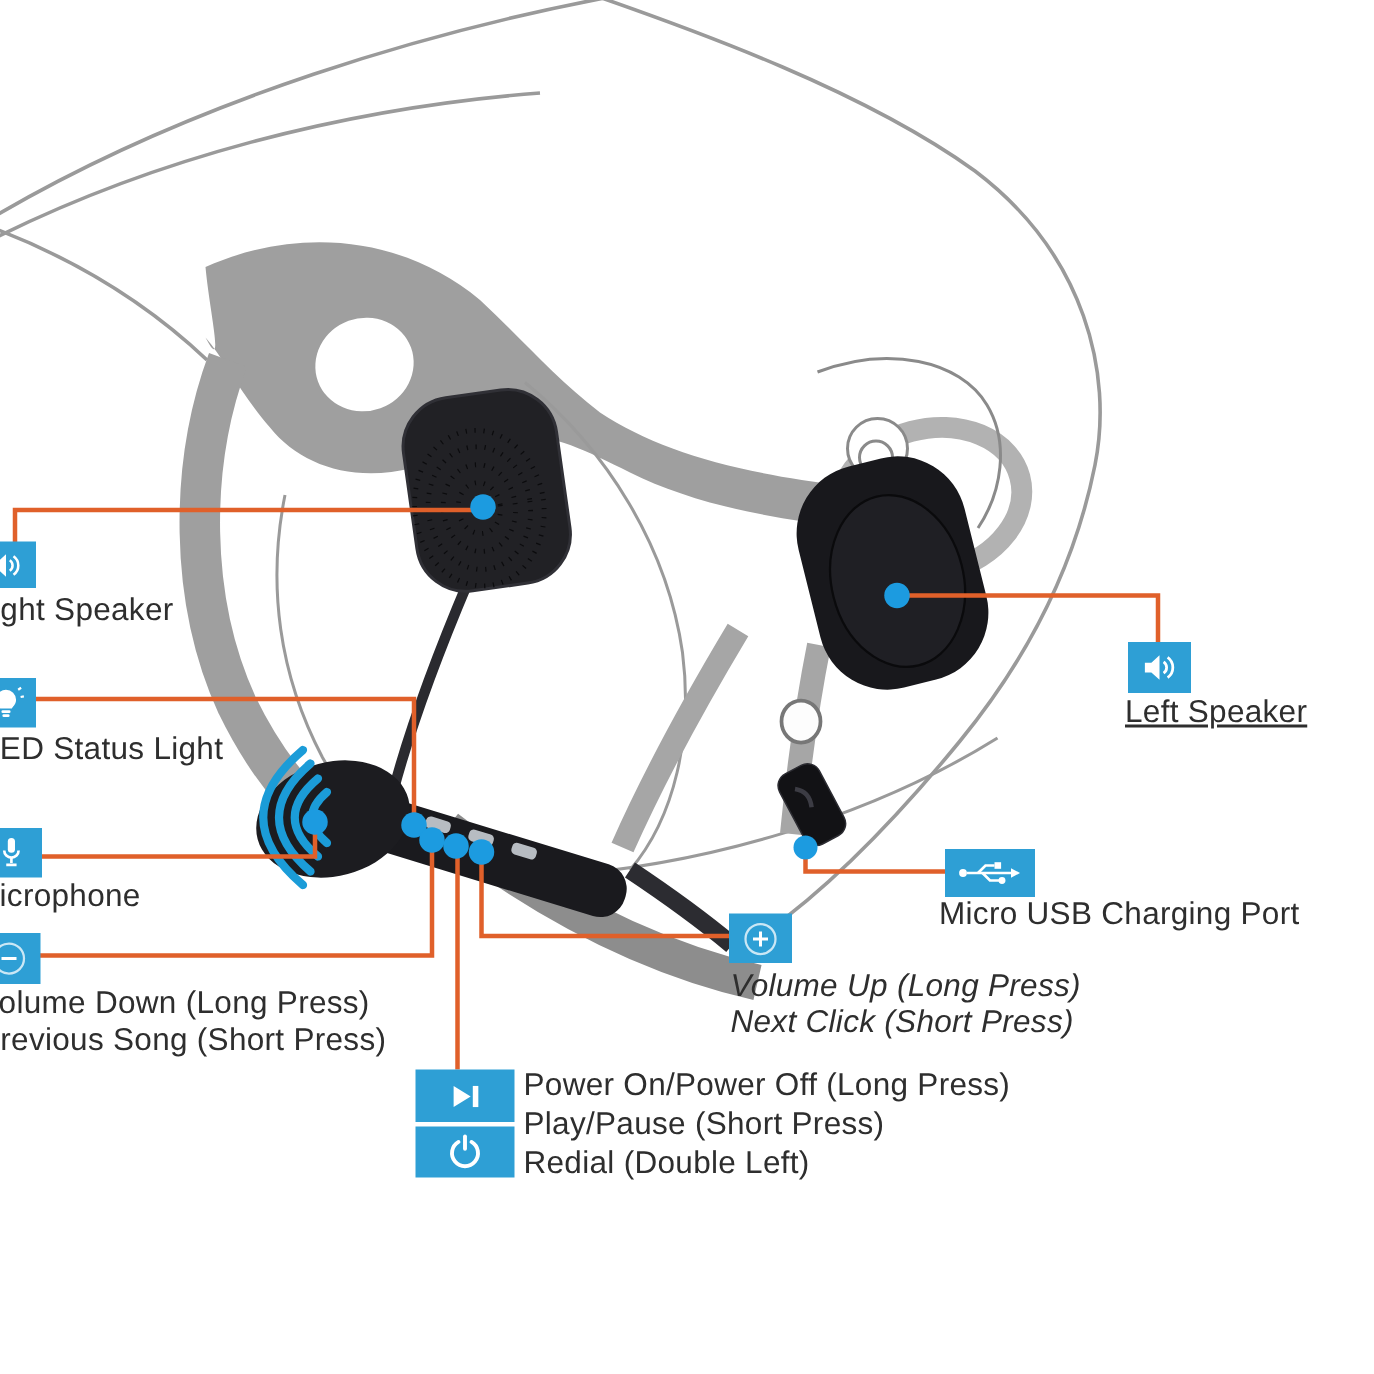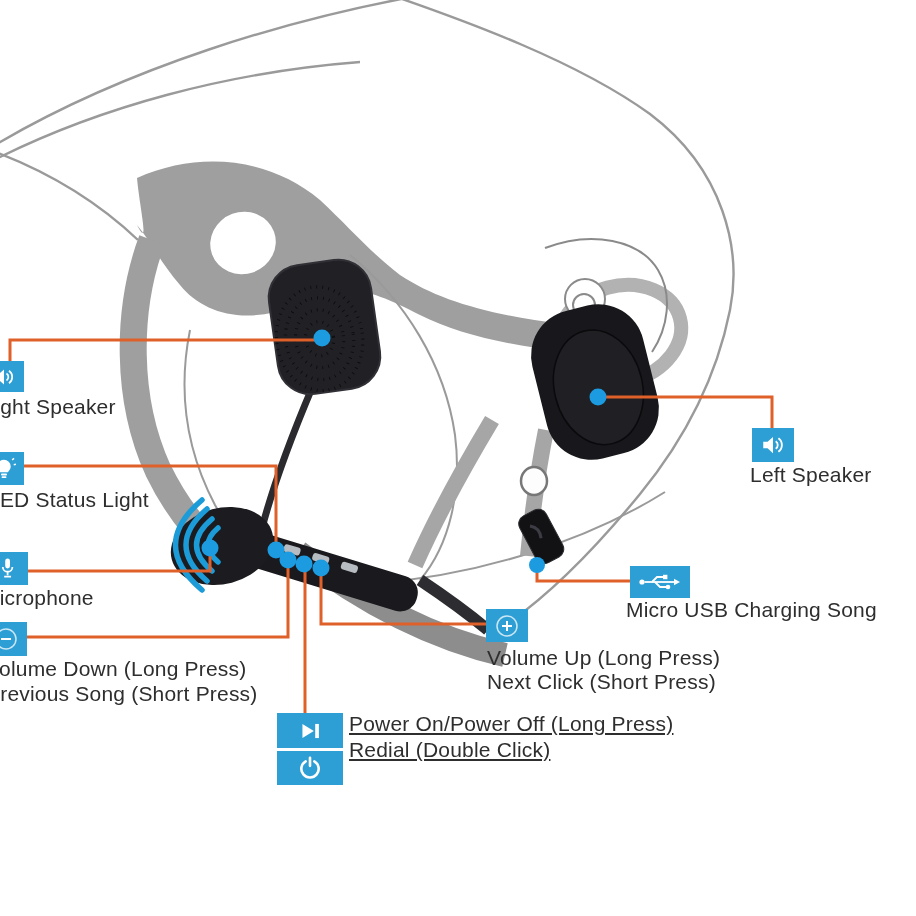--- a/index.html
+++ b/index.html
@@ -11,21 +11,21 @@
   #art{position:absolute;left:0;top:0;z-index:1;}
   .ibox{
     position:absolute;z-index:3;background:#2E9FD5;
     display:flex;align-items:center;justify-content:center;
   }
   .lbl{
     position:absolute;z-index:3;color:#2e2e2e;font-size:21px;
     white-space:nowrap;letter-spacing:.2px;line-height:25px;
   }
   .lbl div{white-space:nowrap;}
-  .powerlines{line-height:26px;text-decoration:underline;}
+  .powerlines{line-height:26px;}
   svg{display:block;}
 </style>
 </head>
 <body>
 
 <svg id="art" width="916" height="916" viewBox="0 0 916 916">
 
   <g stroke="#9a9a9a" stroke-width="2.4" fill="none">
     <path d="M -10 148 C 120 70, 290 16, 452 -10"></path>
     <path d="M 376 -10 C 470 22, 578 62, 650 114 C 724 170 742 250 730 310 C 714 390 676 450 640 494 C 604 538 558 588 510 622"></path>
@@ -222,25 +222,26 @@
 
 <span class="lbl" style="left:-12px;top:487px;">LED Status Light</span>
 
 <span class="lbl" style="left:-18px;top:585px;">Microphone</span>
 
 <div class="lbl" style="left:-14px;top:656px;">
   <div>Volume Down (Long Press)</div>
   <div>Previous Song (Short Press)</div>
 </div>
 
-<div class="lbl" style="left:487px;top:646px;line-height:24px;">
+<div class="lbl" style="left:487px;top:646px;line-height:24px;font-style:italic;">
   <div>Volume Up (Long Press)</div>
   <div>Next Click (Short Press)</div>
 </div>
 
-<span class="lbl" style="left:626px;top:597px;">Micro USB Charging Song</span>
-
-<span class="lbl" style="left:750px;top:462px;">Left Speaker</span>
+<span class="lbl" style="left:626px;top:597px;">Micro USB Charging Port</span>
+
+<span class="lbl" style="left:750px;top:462px;text-decoration:underline;">Left Speaker</span>
 
 <div class="lbl powerlines" style="left:349px;top:711px;">
   <div>Power On/Power Off (Long Press)</div>
-  <div>Redial (Double Click)</div>
+  <div>Play/Pause (Short Press)</div>
+  <div>Redial (Double Left)</div>
 </div>
 
 </body></html>

